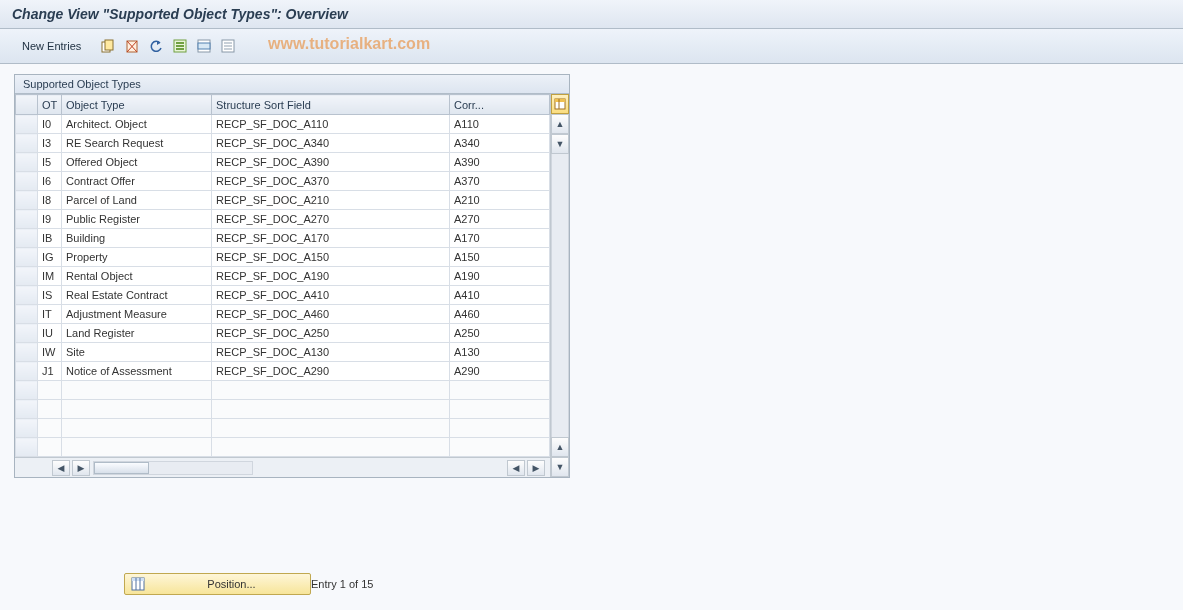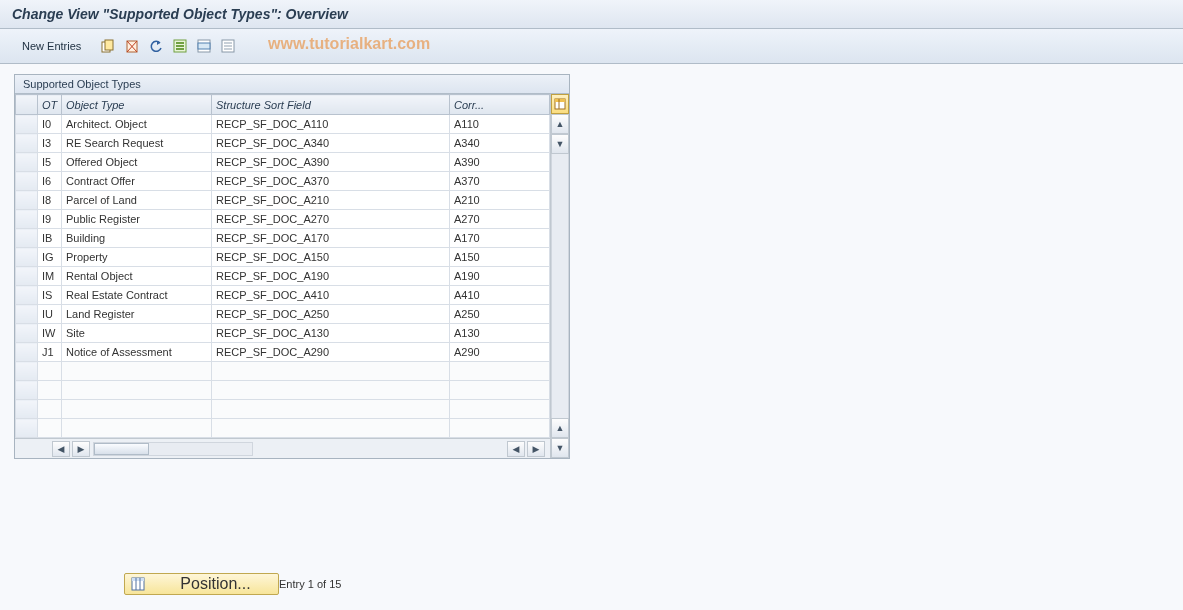--- a/index.html
+++ b/index.html
@@ -88,21 +88,20 @@
     table { width: 100%; border-collapse: collapse; table-layout: fixed; }
     thead th {
       background: linear-gradient(to bottom,#f2f5fa,#dfe6ef);
       border: 1px solid #b8c2ce;
       padding: 3px 4px;
       text-align: left;
       font-weight: normal;
       font-size: 11px;
       color: #2a3d52;
       height: 20px;
-      font-style: italic;
     }
     tbody td {
       border: 1px solid #d8dee6;
       padding: 2px 4px;
       height: 19px;
       background: #ffffff;
       white-space: nowrap;
       overflow: hidden;
     }
     tbody td.rowhead {
@@ -124,31 +123,31 @@
     .bottom-bar {
       position: absolute;
       left: 0; right: 0;
       top: 573px;
       padding: 0 14px;
       display: flex;
       align-items: center;
     }
     .position-btn {
       margin-left: 110px;
-      width: 155px;
+      width: 187px;
       height: 22px;
       background: linear-gradient(to bottom,#fef6d8,#f7e59a);
       border: 1px solid #c0a850;
       border-radius: 2px;
       display:flex;
       align-items:center;
       padding: 0 6px;
       cursor:pointer;
       gap:14px;
-      font-size:16px;
+      font-size:11px;
       color:#333;
     }
     .entry-text {
       font-size: 11px;
       color: #333;
     }
     .arrow { font-size:9px; color:#445566; }
   </style>
 </head>
 <body>
@@ -286,20 +285,27 @@
                 <td>Rental Object</td>
                 <td>RECP_SF_DOC_A190</td>
                 <td>A190</td>
               </tr>
               <tr>
                 <td class="rowhead"></td>
                 <td>IS</td>
                 <td>Real Estate Contract</td>
                 <td>RECP_SF_DOC_A410</td>
                 <td>A410</td>
+              </tr>
+              <tr>
+                <td class="rowhead"></td>
+                <td>IT</td>
+                <td>Adjustment Measure</td>
+                <td>RECP_SF_DOC_A460</td>
+                <td>A460</td>
               </tr>
               <tr>
                 <td class="rowhead"></td>
                 <td>IU</td>
                 <td>Land Register</td>
                 <td>RECP_SF_DOC_A250</td>
                 <td>A250</td>
               </tr>
               <tr>
                 <td class="rowhead"></td>

